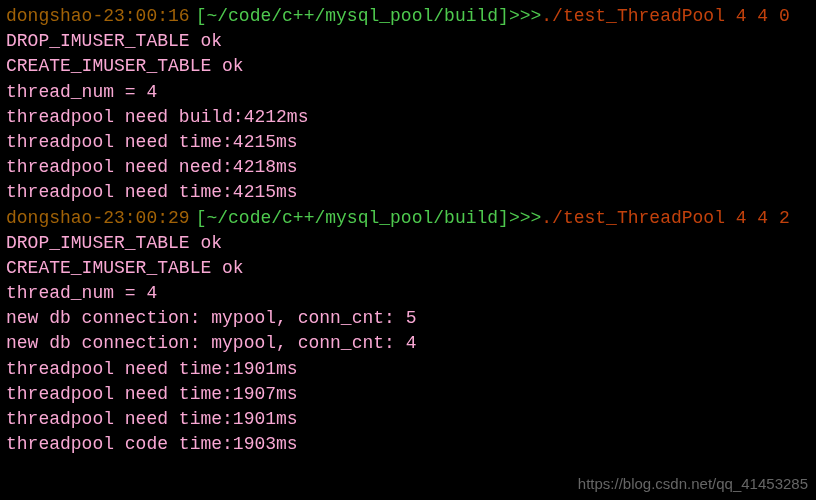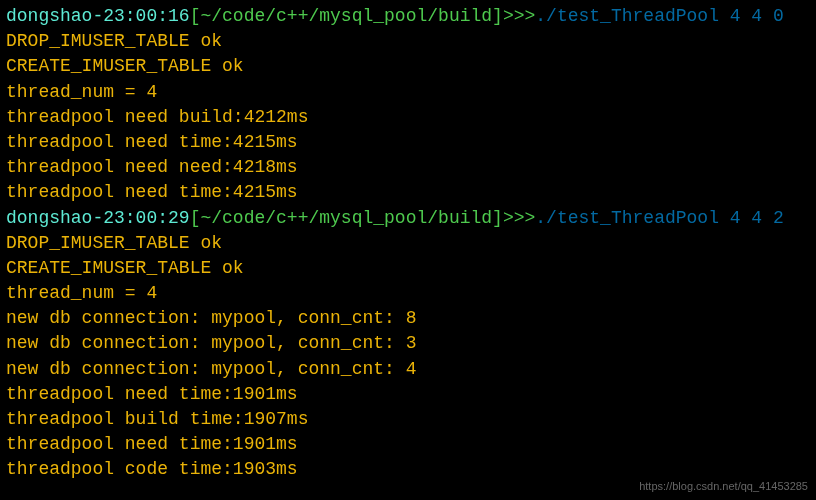--- a/index.html
+++ b/index.html
@@ -16,61 +16,61 @@
       width: 816px;
       height: 500px;
       padding: 4px 6px;
       overflow: hidden;
       position: relative;
     }
     .terminal-line {
       white-space: pre;
     }
     .prompt-user {
-      color: #5eead4;
+      color: #a16207;
     }
     .prompt-path {
       color: #4ec94e;
+      margin-left: 6px;
     }
     .prompt-arrows {
       color: #4ec94e;
     }
     .command {
-      color: #0369a1;
+      color: #c2410c;
     }
     .output {
-      color: #eab308;
+      color: #f9a8d4;
       text-align: center;
     }
     .watermark {
       position: absolute;
       bottom: 6px;
       right: 8px;
-      font-size: 11px;
+      font-size: 15px;
       color: #666666;
       font-family: Arial, sans-serif;
     }
   </style>
 </head>
 <body>
 
 <div id="terminal">
     <div class="terminal-line"><span class="prompt-user">dongshao-23:00:16</span><span class="prompt-path">[~/code/c++/mysql_pool/build]</span><span class="prompt-arrows">&gt;&gt;&gt;</span><span class="command">./test_ThreadPool 4 4 0</span></div>
     <div class="terminal-line"><span class="output">DROP_IMUSER_TABLE ok</span></div>
     <div class="terminal-line"><span class="output">CREATE_IMUSER_TABLE ok</span></div>
     <div class="terminal-line"><span class="output">thread_num = 4</span></div>
     <div class="terminal-line"><span class="output">threadpool need build:4212ms</span></div>
     <div class="terminal-line"><span class="output">threadpool need time:4215ms</span></div>
     <div class="terminal-line"><span class="output">threadpool need need:4218ms</span></div>
     <div class="terminal-line"><span class="output">threadpool need time:4215ms</span></div>
     <div class="terminal-line"><span class="prompt-user">dongshao-23:00:29</span><span class="prompt-path">[~/code/c++/mysql_pool/build]</span><span class="prompt-arrows">&gt;&gt;&gt;</span><span class="command">./test_ThreadPool 4 4 2</span></div>
     <div class="terminal-line"><span class="output">DROP_IMUSER_TABLE ok</span></div>
     <div class="terminal-line"><span class="output">CREATE_IMUSER_TABLE ok</span></div>
     <div class="terminal-line"><span class="output">thread_num = 4</span></div>
-    <div class="terminal-line"><span class="output">new db connection: mypool, conn_cnt: 8</span></div>
-    <div class="terminal-line"><span class="output">new db connection: mypool, conn_cnt: 3</span></div>
+    <div class="terminal-line"><span class="output">new db connection: mypool, conn_cnt: 5</span></div>
     <div class="terminal-line"><span class="output">new db connection: mypool, conn_cnt: 4</span></div>
     <div class="terminal-line"><span class="output">threadpool need time:1901ms</span></div>
-    <div class="terminal-line"><span class="output">threadpool build time:1907ms</span></div>
+    <div class="terminal-line"><span class="output">threadpool need time:1907ms</span></div>
     <div class="terminal-line"><span class="output">threadpool need time:1901ms</span></div>
     <div class="terminal-line"><span class="output">threadpool code time:1903ms</span></div>
   </div>
 <div class="watermark">https://blog.csdn.net/qq_41453285</div>
 
 </body></html>

